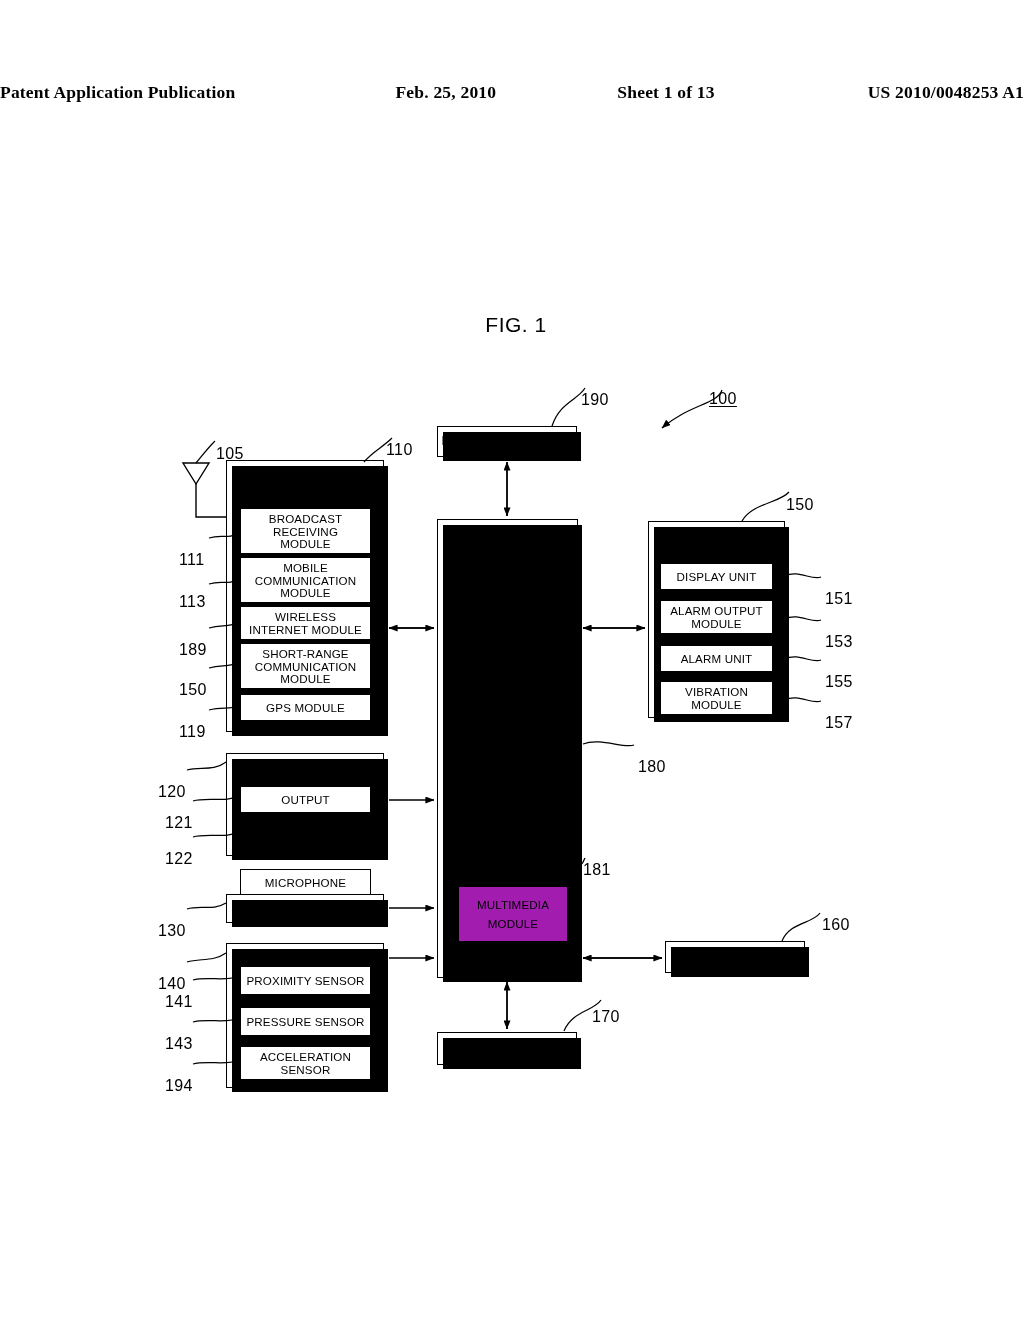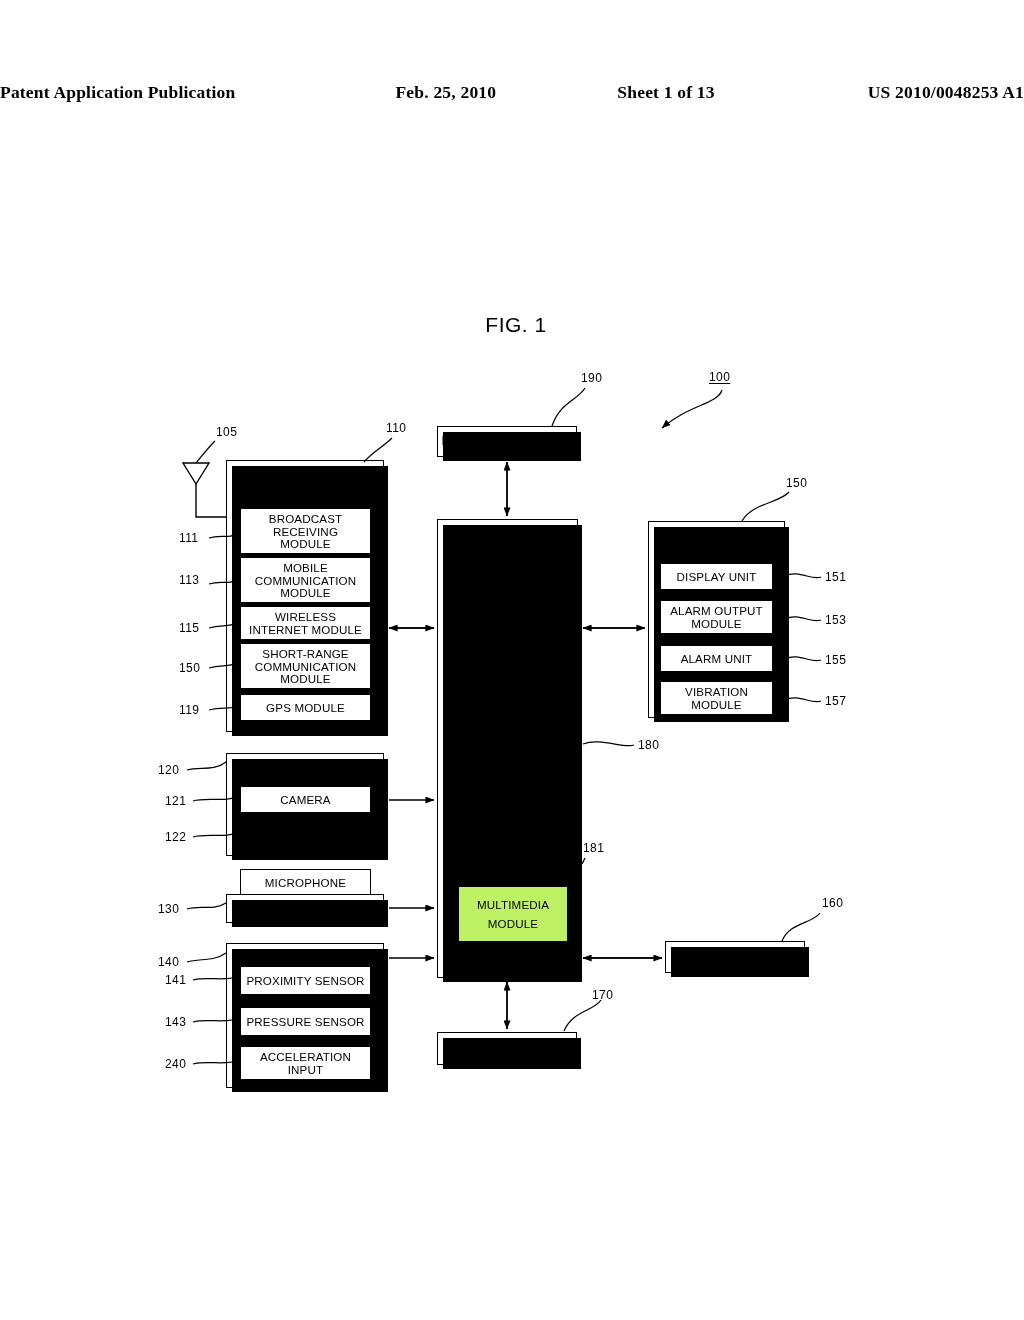--- a/index.html
+++ b/index.html
@@ -77,24 +77,25 @@
     font-size: 11.6px;
   }
   .title-top {
     align-items: flex-start;
     padding-top: 7px;
   }
 
   
   .refnum {
     position: absolute;
-    font-size: 12px;
+    font-size: 16px;
     letter-spacing: 0.4px;
     white-space: nowrap;
     z-index: 6;
+    margin-top: 20px;
   }
   .refnum.underlined { text-decoration: underline; text-underline-offset: 2px; }
 
   
   #wires {
     position: absolute;
     left: 0; top: 0;
     width: 1024px; height: 1320px;
     z-index: 2;
     pointer-events: none;
@@ -203,33 +204,33 @@
 </svg>
 
 <div class="refnum" style="left:216px;  top:425px;">105</div>
 <div class="refnum" style="left:386px;  top:421px;">110</div>
 <div class="refnum" style="left:581px;  top:371px;">190</div>
 <div class="refnum underlined" style="left:709px; top:370px;">100</div>
 <div class="refnum" style="left:786px;  top:476px;">150</div>
 
 <div class="refnum" style="left:179px;  top:531px;">111</div>
 <div class="refnum" style="left:179px;  top:573px;">113</div>
-<div class="refnum" style="left:179px;  top:621px;">115</div>
+<div class="refnum" style="left:179px;  top:621px;">189</div>
 <div class="refnum" style="left:179px;  top:661px;">150</div>
 <div class="refnum" style="left:179px;  top:703px;">119</div>
 
 <div class="refnum" style="left:158px;  top:763px;">120</div>
 <div class="refnum" style="left:165px;  top:794px;">121</div>
 <div class="refnum" style="left:165px;  top:830px;">122</div>
 <div class="refnum" style="left:158px;  top:902px;">130</div>
 
 <div class="refnum" style="left:158px;  top:955px;">140</div>
 <div class="refnum" style="left:165px;  top:973px;">141</div>
 <div class="refnum" style="left:165px;  top:1015px;">143</div>
-<div class="refnum" style="left:165px;  top:1057px;">240</div>
+<div class="refnum" style="left:165px;  top:1057px;">194</div>
 
 <div class="refnum" style="left:825px;  top:570px;">151</div>
 <div class="refnum" style="left:825px;  top:613px;">153</div>
 <div class="refnum" style="left:825px;  top:653px;">155</div>
 <div class="refnum" style="left:825px;  top:694px;">157</div>
 
 <div class="refnum" style="left:638px;  top:738px;">180</div>
 <div class="refnum" style="left:583px;  top:841px;">181</div>
 <div class="refnum" style="left:822px;  top:896px;">160</div>
 <div class="refnum" style="left:592px;  top:988px;">170</div>
@@ -274,21 +275,21 @@
   </div>
 </div>
 <div class="blk inner" style="left:240px; top:694px; width:131px; height:27px;">
   <span>GPS MODULE</span>
 </div>
 
 <div class="blk shadowed title-top" style="left:226px; top:753px; width:158px; height:103px;">
   <span>A/V INPUT UNIT</span>
 </div>
 <div class="blk inner" style="left:240px; top:786px; width:131px; height:27px;">
-  <span>CAMERA</span>
+  <span>OUTPUT</span>
 </div>
 <div class="blk inner" style="left:240px; top:822px; width:131px; height:27px;margin-top:47px;">
   <span>MICROPHONE</span>
 </div>
 
 <div class="blk shadowed" style="left:226px; top:894px; width:158px; height:29px;">
   <span>USER INPUT UNIT</span>
 </div>
 
 <div class="blk shadowed title-top" style="left:226px; top:943px; width:158px; height:145px;">
@@ -296,28 +297,28 @@
 </div>
 <div class="blk inner" style="left:240px; top:966px; width:131px; height:29px;">
   <span>PROXIMITY SENSOR</span>
 </div>
 <div class="blk inner" style="left:240px; top:1007px; width:131px; height:29px;text-align:right;">
   <span>PRESSURE SENSOR</span>
 </div>
 <div class="blk inner" style="left:240px; top:1046px; width:131px; height:34px;">
   <div>
     <div>ACCELERATION</div>
-    <div>INPUT</div>
+    <div>SENSOR</div>
   </div>
 </div>
 
 <div class="blk shadowed" style="left:437px; top:519px; width:141px; height:459px; align-items:flex-start; justify-content:center;">
   <span style="margin-top:219px;">CONTROLLER</span>
 </div>
-<div class="blk inner" style="left:458px; top:886px; width:110px; height:56px; background:#bef264;">
+<div class="blk inner" style="left:458px; top:886px; width:110px; height:56px; background:#a21caf;">
   <div>
     <div>MULTIMEDIA</div>
     <div style="margin-top:6px;">MODULE</div>
   </div>
 </div>
 
 <div class="blk shadowed title-top" style="left:648px; top:521px; width:137px; height:197px;">
   <span>OUTPUT UNIT</span>
 </div>
 <div class="blk inner" style="left:660px; top:563px; width:113px; height:27px;">

